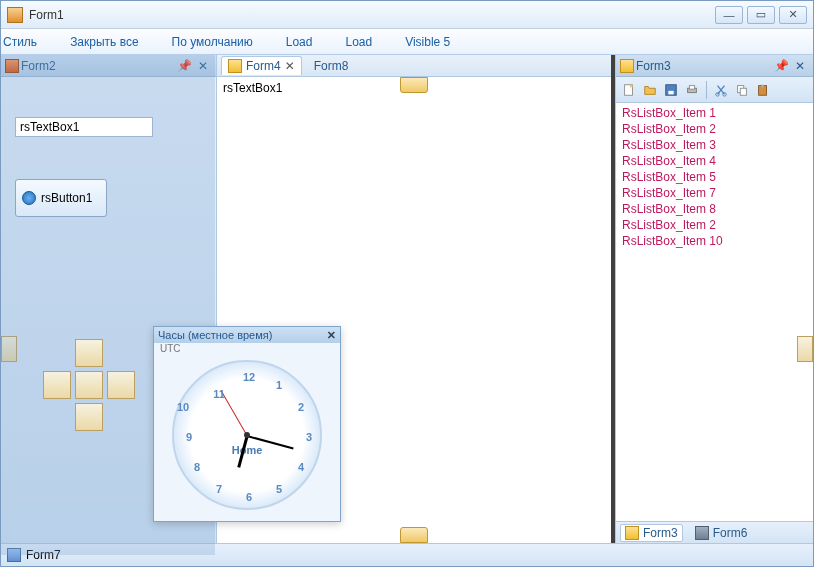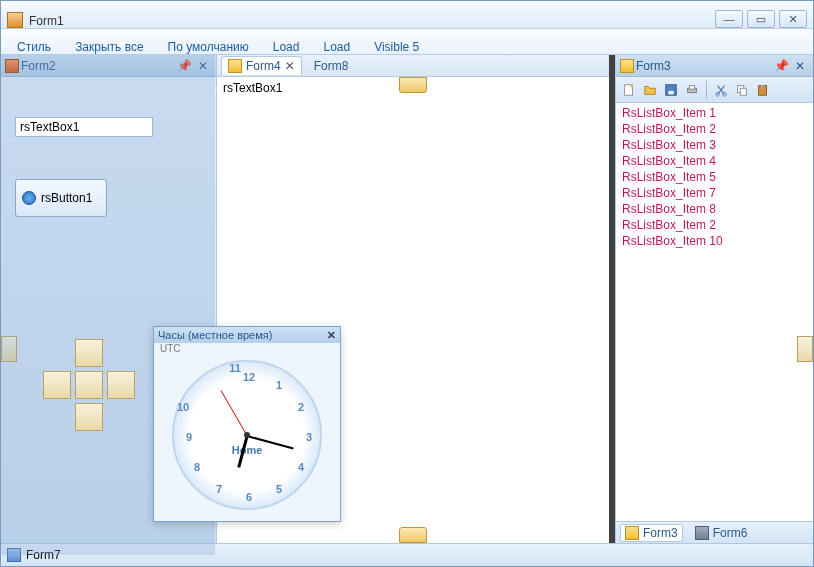--- a/index.html
+++ b/index.html
@@ -1,36 +1,36 @@
 <!DOCTYPE html>
 <html><head>
 <meta charset="utf-8">
 <style>
 * { box-sizing: border-box; margin: 0; padding: 0; }
 body { font-family: 'Segoe UI', Tahoma, sans-serif; font-size: 12px; background: #d6e5f5; width: 814px; height: 567px; overflow: hidden; }
 .window { width: 814px; height: 567px; background: #fff; border: 1px solid #7a9ac0; display: flex; flex-direction: column; }
-.titlebar { height: 28px; background: linear-gradient(#f5faff, #e0ecf9); display: flex; align-items: flex-end; padding: 0 6px; border-bottom: 1px solid #c0d0e0; }
+.titlebar { height: 28px; background: linear-gradient(#f5faff, #e0ecf9); display: flex; align-items: center; padding: 0 6px; border-bottom: 1px solid #c0d0e0; }
 .titlebar-icon { width: 16px; height: 16px; background: linear-gradient(#f8d090, #e09030); border: 1px solid #b07020; margin-right: 6px; }
 .titlebar-text { flex: 1; color: #333; }
 .winbtns { display: flex; gap: 4px; }
 .winbtn { width: 28px; height: 18px; border: 1px solid #9ab5d6; background: linear-gradient(#f3f9ff, #d6e6f7); border-radius: 2px; display: flex; align-items: center; justify-content: center; font-size: 11px; color: #456; cursor: pointer; }
-.menubar { height: 26px; background: linear-gradient(#fcfdff, #e9f2fc); border-bottom: 1px solid #b5cde8; display: flex; align-items: flex-end; padding: 0 16px; gap: 24px; }
+.menubar { height: 26px; background: linear-gradient(#fcfdff, #e9f2fc); border-bottom: 1px solid #b5cde8; display: flex; align-items: center; padding: 0 2px; gap: 33px; }
 .menuitem { color: #1b5fa6; cursor: pointer; }
 .workspace { flex: 1; display: flex; background: #d7e6f5; position: relative; }
 .left-panel { width: 216px; background: linear-gradient(#e8f1fb, #d2e2f3); border-right: 1px solid #b0c8e0; display: flex; flex-direction: column; }
 .panel-header { height: 22px; background: linear-gradient(#cfe0f2, #b8d0e8); border-bottom: 1px solid #a0b8d0; display: flex; align-items: center; padding: 0 4px; color: #2a5a8a; }
 .panel-header .title { flex: 1; padding-left: 2px; }
 .hdricon { width: 14px; height: 14px; margin: 0 2px; cursor: pointer; display: flex; align-items: center; justify-content: center; }
 .form-icon-red { width: 14px; height: 14px; background: linear-gradient(#ff9050, #e05010); border: 1px solid #a04000; }
 .form-icon-yellow { width: 14px; height: 14px; background: linear-gradient(#ffe090, #f0c030); border: 1px solid #c09020; }
 .left-content { flex: 1; padding: 40px 14px; position: relative; }
 .textbox { width: 138px; height: 20px; border: 1px solid #9bb5d5; background: #fff; padding: 2px 4px; font-size: 12px; }
 .rsbutton { margin-top: 42px; width: 92px; height: 38px; border: 1px solid #8aa7ca; border-radius: 3px; background: linear-gradient(#f4f9ff, #d9e8f7); display: flex; align-items: center; padding: 0 6px; gap: 5px; cursor: pointer; }
 .rsbutton-icon { width: 14px; height: 14px; border-radius: 50%; background: radial-gradient(#6bb0f0, #2070c0); border: 1px solid #1a5090; }
-.center-panel { flex: 1; background: #fff; display: flex; flex-direction: column; border-right: 6px solid #404040; position: relative; }
+.center-panel { flex: 1; background: #fff; display: flex; flex-direction: column; border-right: 4px solid #404040; position: relative; }
 .tabstrip { height: 22px; background: linear-gradient(#e8f1fb, #d8e6f5); border-bottom: 1px solid #b0c8e0; display: flex; align-items: center; padding: 0 4px; gap: 6px; }
 .tab { display: flex; align-items: center; gap: 4px; padding: 2px 6px; color: #2a5a8a; cursor: pointer; }
 .tab.active { background: #fff; border: 1px solid #b0c8e0; border-bottom: none; border-radius: 3px 3px 0 0; }
 .tab-close { width: 10px; color: #555; cursor: pointer; }
 .center-content { flex: 1; background: #fff; padding: 4px 6px; position: relative; }
 .dock-hint-top { position: absolute; top: 0; left: 50%; transform: translateX(-50%); width: 28px; height: 16px; background: linear-gradient(#fce9b8, #f0c868); border: 1px solid #c09830; border-radius: 0 0 3px 3px; }
 .dock-hint-bottom { position: absolute; bottom: 0; left: 50%; transform: translateX(-50%); width: 28px; height: 16px; background: linear-gradient(#fce9b8, #f0c868); border: 1px solid #c09830; border-radius: 3px 3px 0 0; }
 .right-panel { width: 198px; background: #fff; display: flex; flex-direction: column; border-left: 1px solid #b0c8e0; }
 .toolbar { height: 26px; background: linear-gradient(#e6f0fb, #d2e3f5); border-bottom: 1px solid #b0c8e0; display: flex; align-items: center; padding: 0 4px; gap: 3px; }
 .tbicon { width: 18px; height: 18px; display: flex; align-items: center; justify-content: center; cursor: pointer; border-radius: 2px; }
@@ -232,21 +232,21 @@
           <div class="num" style="left: 105px; top: 23.0385px;">1</div>
           <div class="num" style="left: 126.962px; top: 45px;">2</div>
           <div class="num" style="left: 135px; top: 75px;">3</div>
           <div class="num" style="left: 126.962px; top: 105px;">4</div>
           <div class="num" style="left: 105px; top: 126.962px;">5</div>
           <div class="num" style="left: 75px; top: 135px;">6</div>
           <div class="num" style="left: 45px; top: 126.962px;">7</div>
           <div class="num" style="left: 23.0385px; top: 105px;">8</div>
           <div class="num" style="left: 15px; top: 75px;">9</div>
           <div class="num" style="left: 9px; top: 45px;">10</div>
-          <div class="num" style="left: 45px; top: 6px; margin-left: 16px;">11</div>
+          <div class="num" style="left: 45px; top: 32px;">11</div>
         </div>
     </div>
   </div>
 
   <div class="footer">
     <div class="footer-icon"></div>
     <span>Form7</span>
   </div>
 </div>
 

